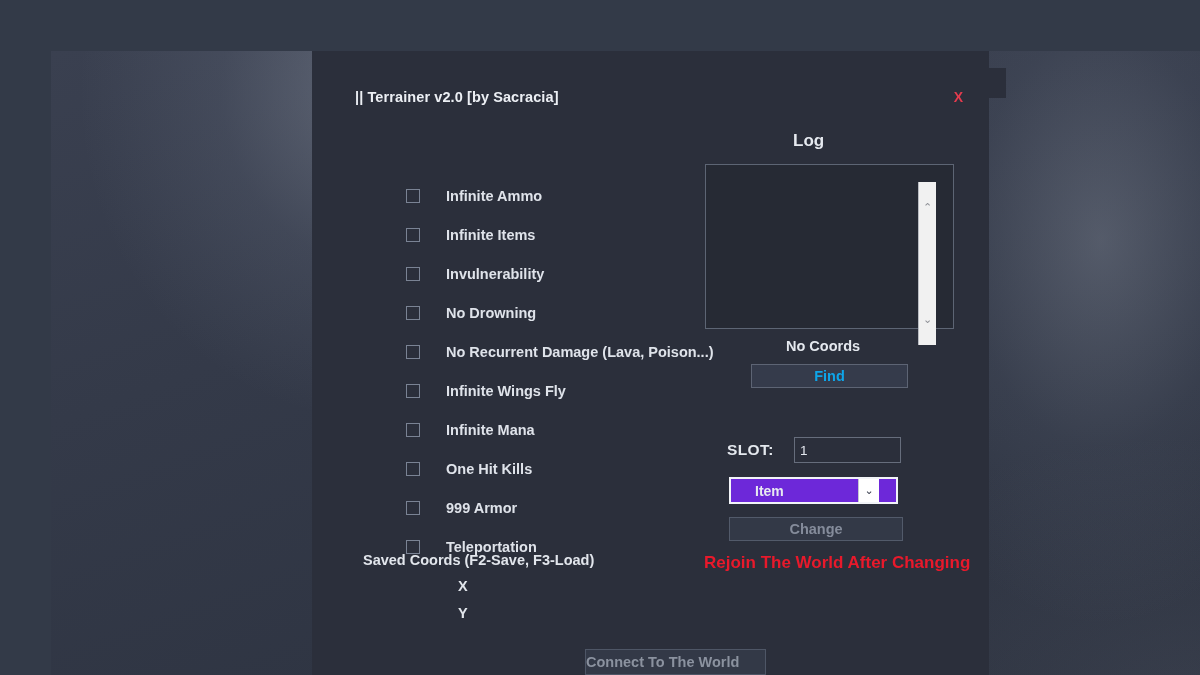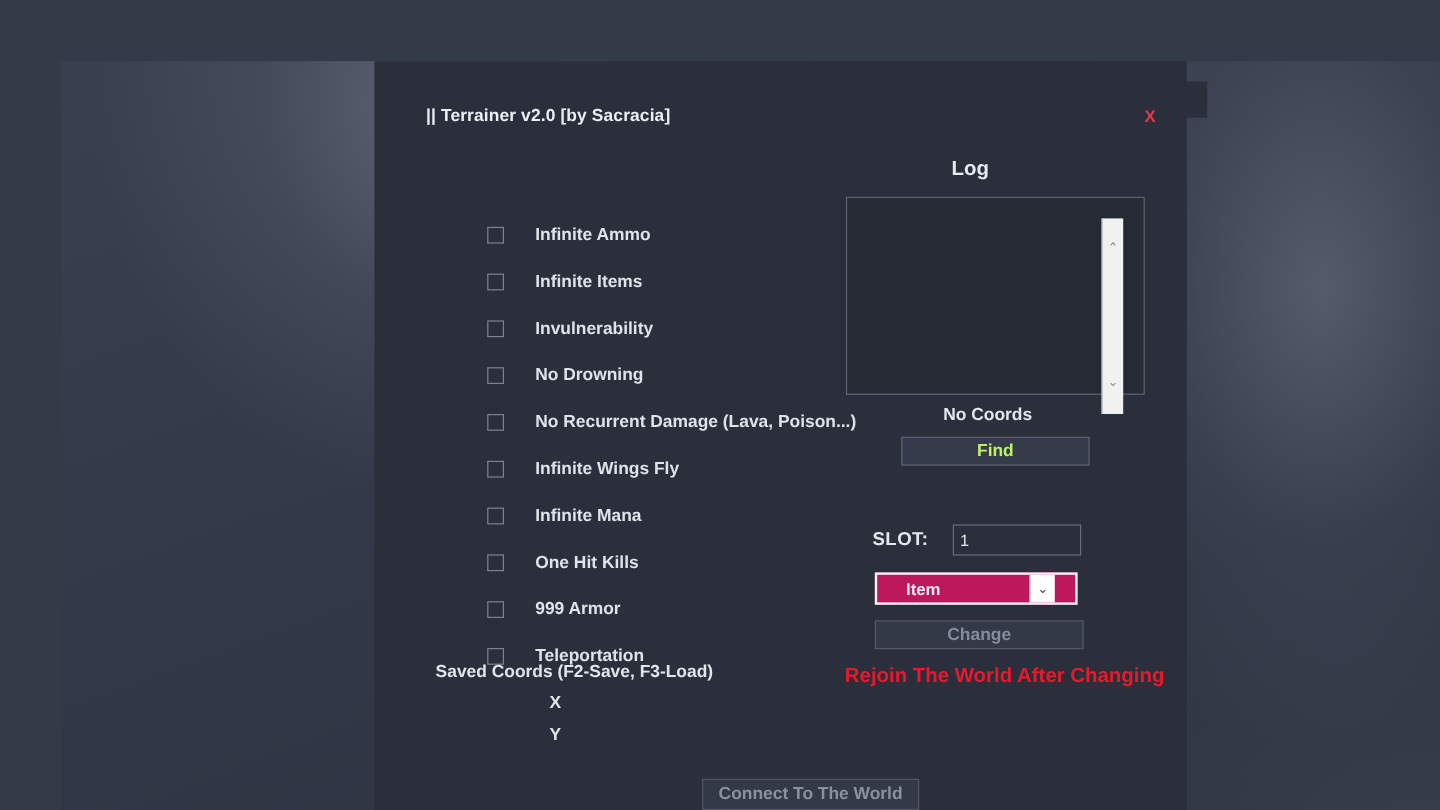--- a/index.html
+++ b/index.html
@@ -193,21 +193,21 @@
   }
 
   #find-button {
     position: absolute;
     left: 422px;
     top: 296px;
     width: 157px;
     height: 24px;
     background: #353b4b;
     border: 1px solid #5d6474;
-    color: #bef264;
+    color: #0ea5e9;
     font-family: "Liberation Sans", sans-serif;
     font-size: 14.5px;
     font-weight: bold;
     cursor: pointer;
     text-align: center;
     line-height: 22px;
   }
 
   #slot-label {
     position: absolute;
@@ -234,21 +234,21 @@
     outline: none;
   }
 
   #mode-select-wrap {
     position: absolute;
     left: 400px;
     top: 409px;
     width: 169px;
     height: 27px;
     border: 2px solid #f2f4f8;
-    background: #be185d;
+    background: #6d28d9;
     display: flex;
     align-items: center;
     cursor: pointer;
   }
 
   #mode-select-value {
     flex: 1 1 auto;
     padding-left: 7px;
     font-size: 14px;
     font-weight: bold;
@@ -300,21 +300,20 @@
     left: 256px;
     top: 581px;
     width: 181px;
     height: 26px;
     background: #333947;
     border: 1px solid #4e5666;
     color: #8b929f;
     font-family: "Liberation Sans", sans-serif;
     font-size: 14.5px;
     font-weight: bold;
-    text-align: center;
     line-height: 24px;
     cursor: default;
   }
 </style>
 </head>
 <body>
 
 <div id="desktop"></div>
 
 <div id="app-window">

